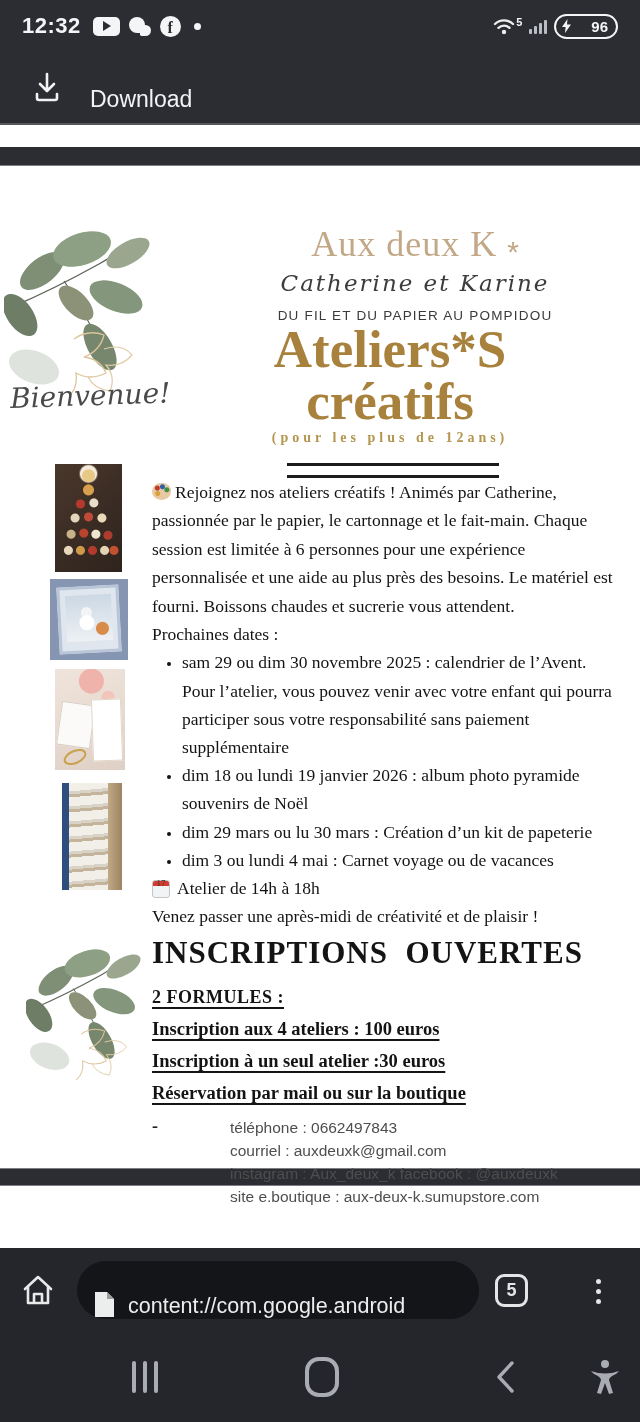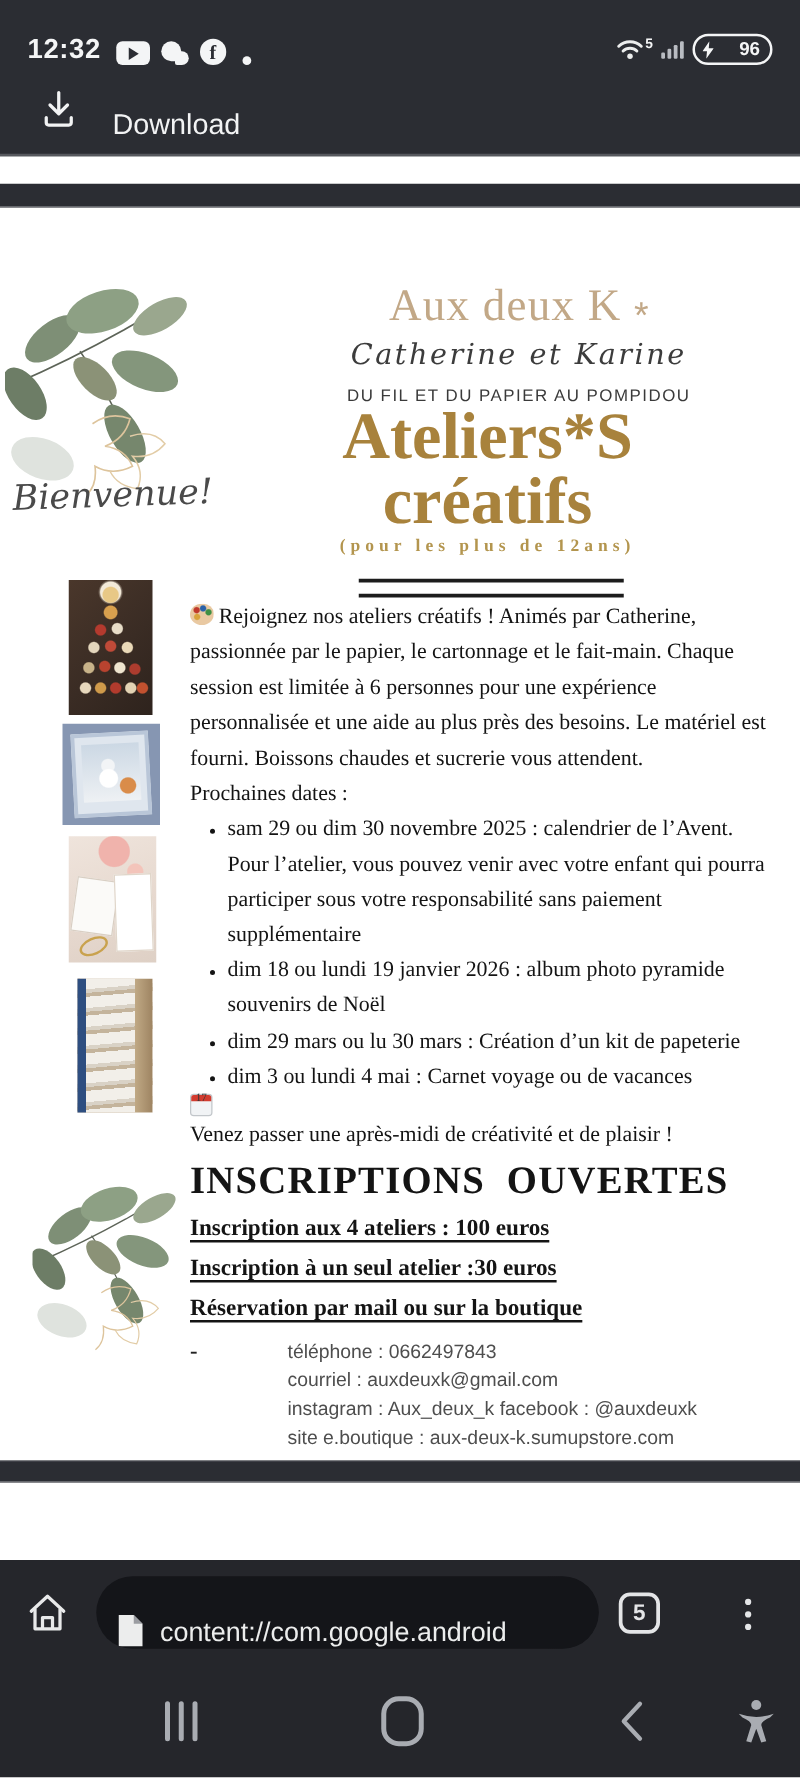--- a/index.html
+++ b/index.html
@@ -3,21 +3,21 @@
 <meta charset="utf-8">
 <style>
   * { margin:0; padding:0; box-sizing:border-box; }
   html,body { width:640px; height:1422px; }
   body { position:relative; background:#ffffff; font-family:"Liberation Sans","DejaVu Sans",sans-serif; overflow:hidden; }
 
   
   .top-header { position:absolute; top:0; left:0; width:640px; height:125px;
     background:#2b2d33; border-bottom:2px solid #56585e; color:#f4f5f6; }
   .status-row { position:absolute; top:0; left:0; right:0; height:52px;
-    display:flex; align-items:flex-end; padding:0 22px; }
+    display:flex; align-items:center; padding:0 22px; }
   .status-time { font-size:22px; font-weight:bold; letter-spacing:0.5px; margin-right:12px; }
   .s-icon { display:inline-flex; align-items:center; margin-right:9px; }
   .yt-icon { width:27px; height:19px; background:#f4f5f6; border-radius:5px;
     display:flex; align-items:center; justify-content:center; }
   .yt-icon::after { content:""; border-left:8px solid #2b2d33; border-top:5px solid transparent; border-bottom:5px solid transparent; margin-left:2px; }
   .chat-icon { width:22px; height:20px; position:relative; }
   .chat-icon::before { content:""; position:absolute; left:0; top:1px; width:16px; height:16px; border-radius:50% 50% 20% 50%; background:#f4f5f6; }
   .chat-icon::after { content:""; position:absolute; right:0; bottom:0; width:11px; height:11px; border-radius:50% 50% 50% 15%; background:#f4f5f6; }
   .fb-icon { width:21px; height:21px; border-radius:50%; background:#f4f5f6; color:#2b2d33;
     font-weight:bold; font-size:16px; display:flex; align-items:flex-end; justify-content:center; font-family:"Liberation Serif",serif; line-height:19px; }
@@ -266,23 +266,25 @@
     <ul class="dates">
       <li>sam 29 ou dim 30 novembre 2025 : calendrier de l’Avent. Pour l’atelier, vous pouvez venir avec votre enfant qui pourra participer sous votre responsabilité sans paiement supplémentaire</li>
       <li>dim 18 ou lundi 19 janvier 2026 : album photo pyramide souvenirs de Noël</li>
       <li>dim 29 mars ou lu 30 mars : Création d’un kit de papeterie</li>
       <li>dim 3 ou lundi 4 mai : Carnet voyage ou de vacances</li>
     </ul>
     <div class="schedule-row">
       <span class="cal-icon">
           <span class="cal-day">17</span>
         </span>
+      <span>Atelier de 14h à 18h</span>
     </div>
     <div class="closing">Venez passer une après-midi de créativité et de plaisir !</div>
     <h2 class="inscriptions">INSCRIPTIONS  OUVERTES</h2>
+    <div class="formules">2 FORMULES :</div>
     <div class="offer">Inscription aux 4 ateliers : 100 euros</div>
     <div class="offer">Inscription à un seul atelier :30 euros</div>
     <div class="offer">Réservation par mail ou sur la boutique</div>
     <div class="contact-wrap">
       <span class="contact-dash">-</span>
       <div class="contact-lines">
         <div>téléphone : 0662497843</div>
         <div>courriel : auxdeuxk@gmail.com</div>
         <div>instagram : Aux_deux_k facebook : @auxdeuxk</div>
         <div>site e.boutique : aux-deux-k.sumupstore.com</div>

